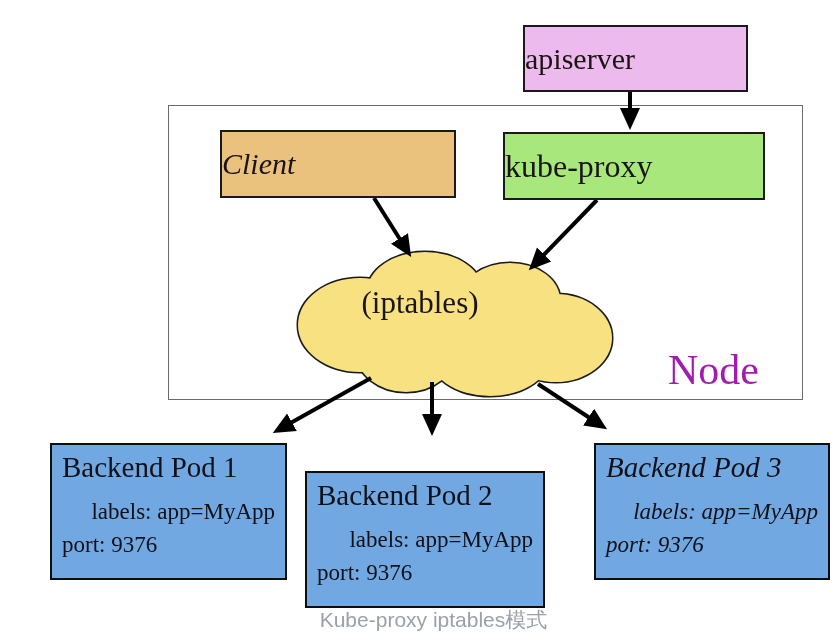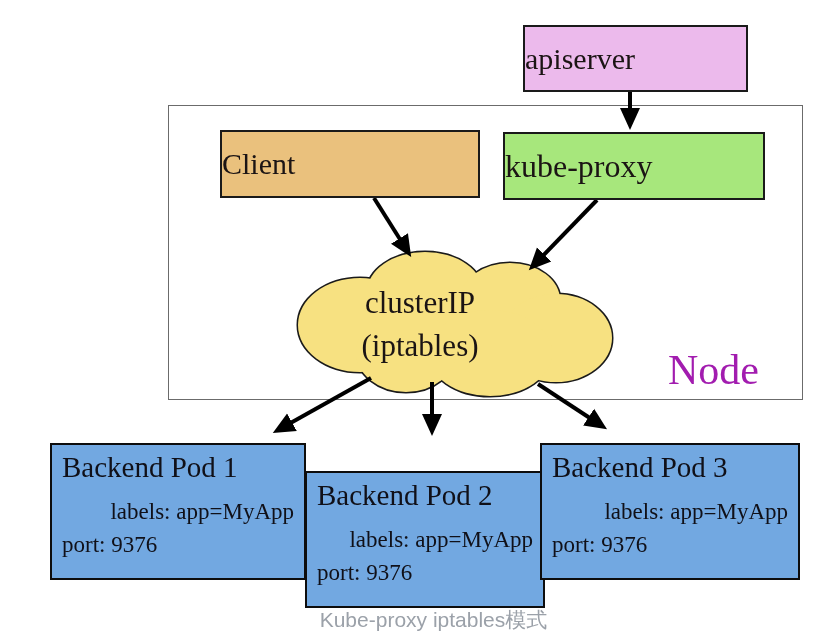--- a/index.html
+++ b/index.html
@@ -59,23 +59,24 @@
     z-index: 1;
   }
   .apiserver-box {
     left: 523px; top: 25px;
     width: 225px; height: 67px;
     background: var(--apiserver-fill, #ecbaec);
     font-size: 30px;
   }
   .client-box {
     left: 220px; top: 130px;
-    width: 260px; height: 68px;
+    width: 236px; height: 68px;
     background: var(--client-fill, #eac17d);
     font-size: 30px;
+    font-style: italic;
   }
   .kube-proxy-box {
     left: 503px; top: 132px;
     width: 262px; height: 68px;
     background: var(--kube-proxy-fill, #a7e77c);
     font-size: 32px;
   }
   .cloud-text {
     position: absolute;
     left: 330px; top: 282px;
@@ -98,23 +99,23 @@
     position: absolute;
     top: 443px;
     height: 137px;
     box-sizing: border-box;
     border: 2px solid #0d0d0d;
     background: var(--pod-fill, #72a8e1);
     color: #101018;
     padding: 5px 10px;
     z-index: 3;
   }
-  .pod-1 { left: 50px;  width: 256px; }
+  .pod-1 { left: 50px;  width: 237px; }
   .pod-2 { left: 305px; width: 240px; margin-top: 28px; }
-  .pod-3 { left: 540px; width: 260px; }
+  .pod-3 { left: 594px; width: 236px; font-style: italic; }
   .pod-title {
     font-size: 29px;
     line-height: 1.2;
   }
   .pod-detail {
     font-size: 23px;
     line-height: 1.45;
   }
   .pod-detail-first { margin-top: 10px; text-align: right; }
   
@@ -177,21 +178,20 @@
 
   <div class="box client-box">
     <span>Client</span>
   </div>
 
   <div class="box kube-proxy-box">
     <span>kube-proxy</span>
   </div>
 
   <div class="cloud-text">
-    <div>clusterIP</div>
     <div>(iptables)</div>
   </div>
 
   <div class="node-label">Node</div>
 
   <div class="pod-box pod-1">
     <div class="pod-title">Backend Pod 1</div>
     <div class="pod-detail pod-detail-first">labels: app=MyApp</div>
     <div class="pod-detail">port: 9376</div>
   </div>

